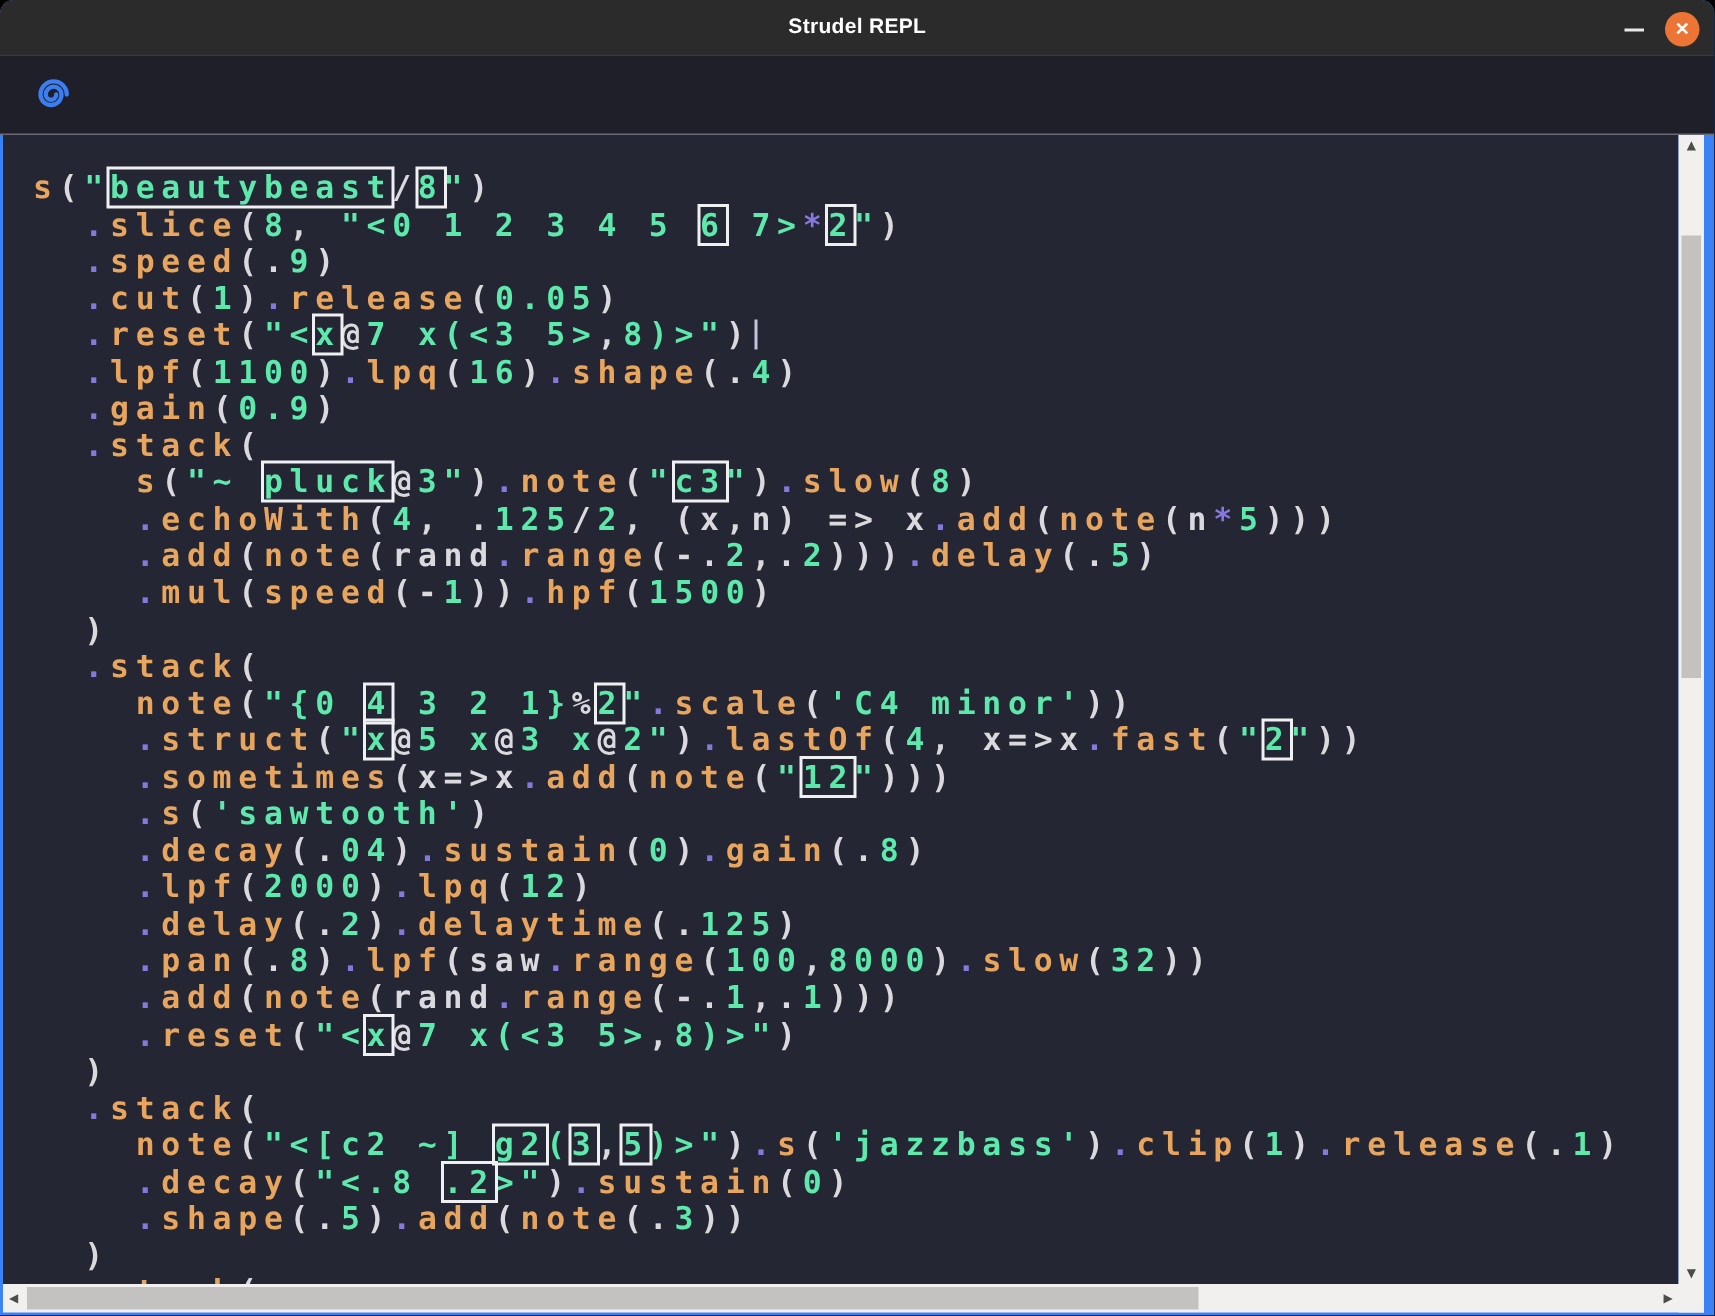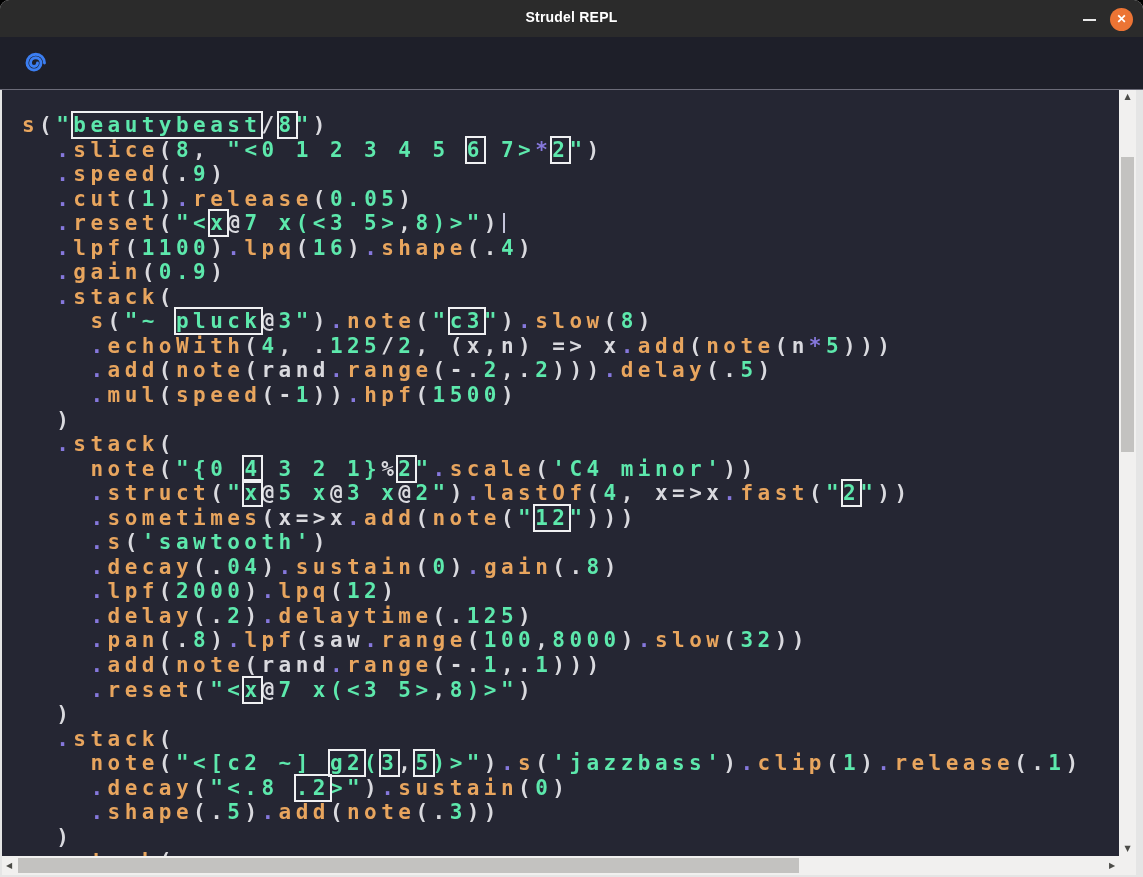--- a/index.html
+++ b/index.html
@@ -1,19 +1,19 @@
 <!DOCTYPE html>
 <html><head>
 <meta charset="utf-8">
 <style>
   * { margin:0; padding:0; box-sizing:border-box; }
   html,body { background:#000; }
   body { font-family:"Liberation Sans", sans-serif; }
 
-  .window { position:relative; width:1143px; height:877px; background:#e5e5e5;
+  .window { position:relative; width:1143px; height:877px; background:#3b82f6;
             border-radius:9px 9px 0 0; overflow:hidden;padding-left:38px; }
 
   
   .titlebar { position:absolute; top:0; left:0; width:100%; height:37px; background:#2b2b2b; }
   .titlebar .title { position:absolute; top:9px; left:0; width:100%; text-align:center;
                      color:#ffffff; font-size:14px; font-weight:bold; letter-spacing:.2px; }
   .min-btn { position:absolute; right:42px; top:10px; width:22px; height:18px; cursor:default; }
   .min-btn .bar { position:absolute; left:4px; top:9px; width:13px; height:2px; background:#e9e9e9; }
   .close-btn { position:absolute; right:10px; top:8px; width:23px; height:23px; border-radius:50%;
                background:#ec7434; color:#fff; text-align:center; line-height:23px;

